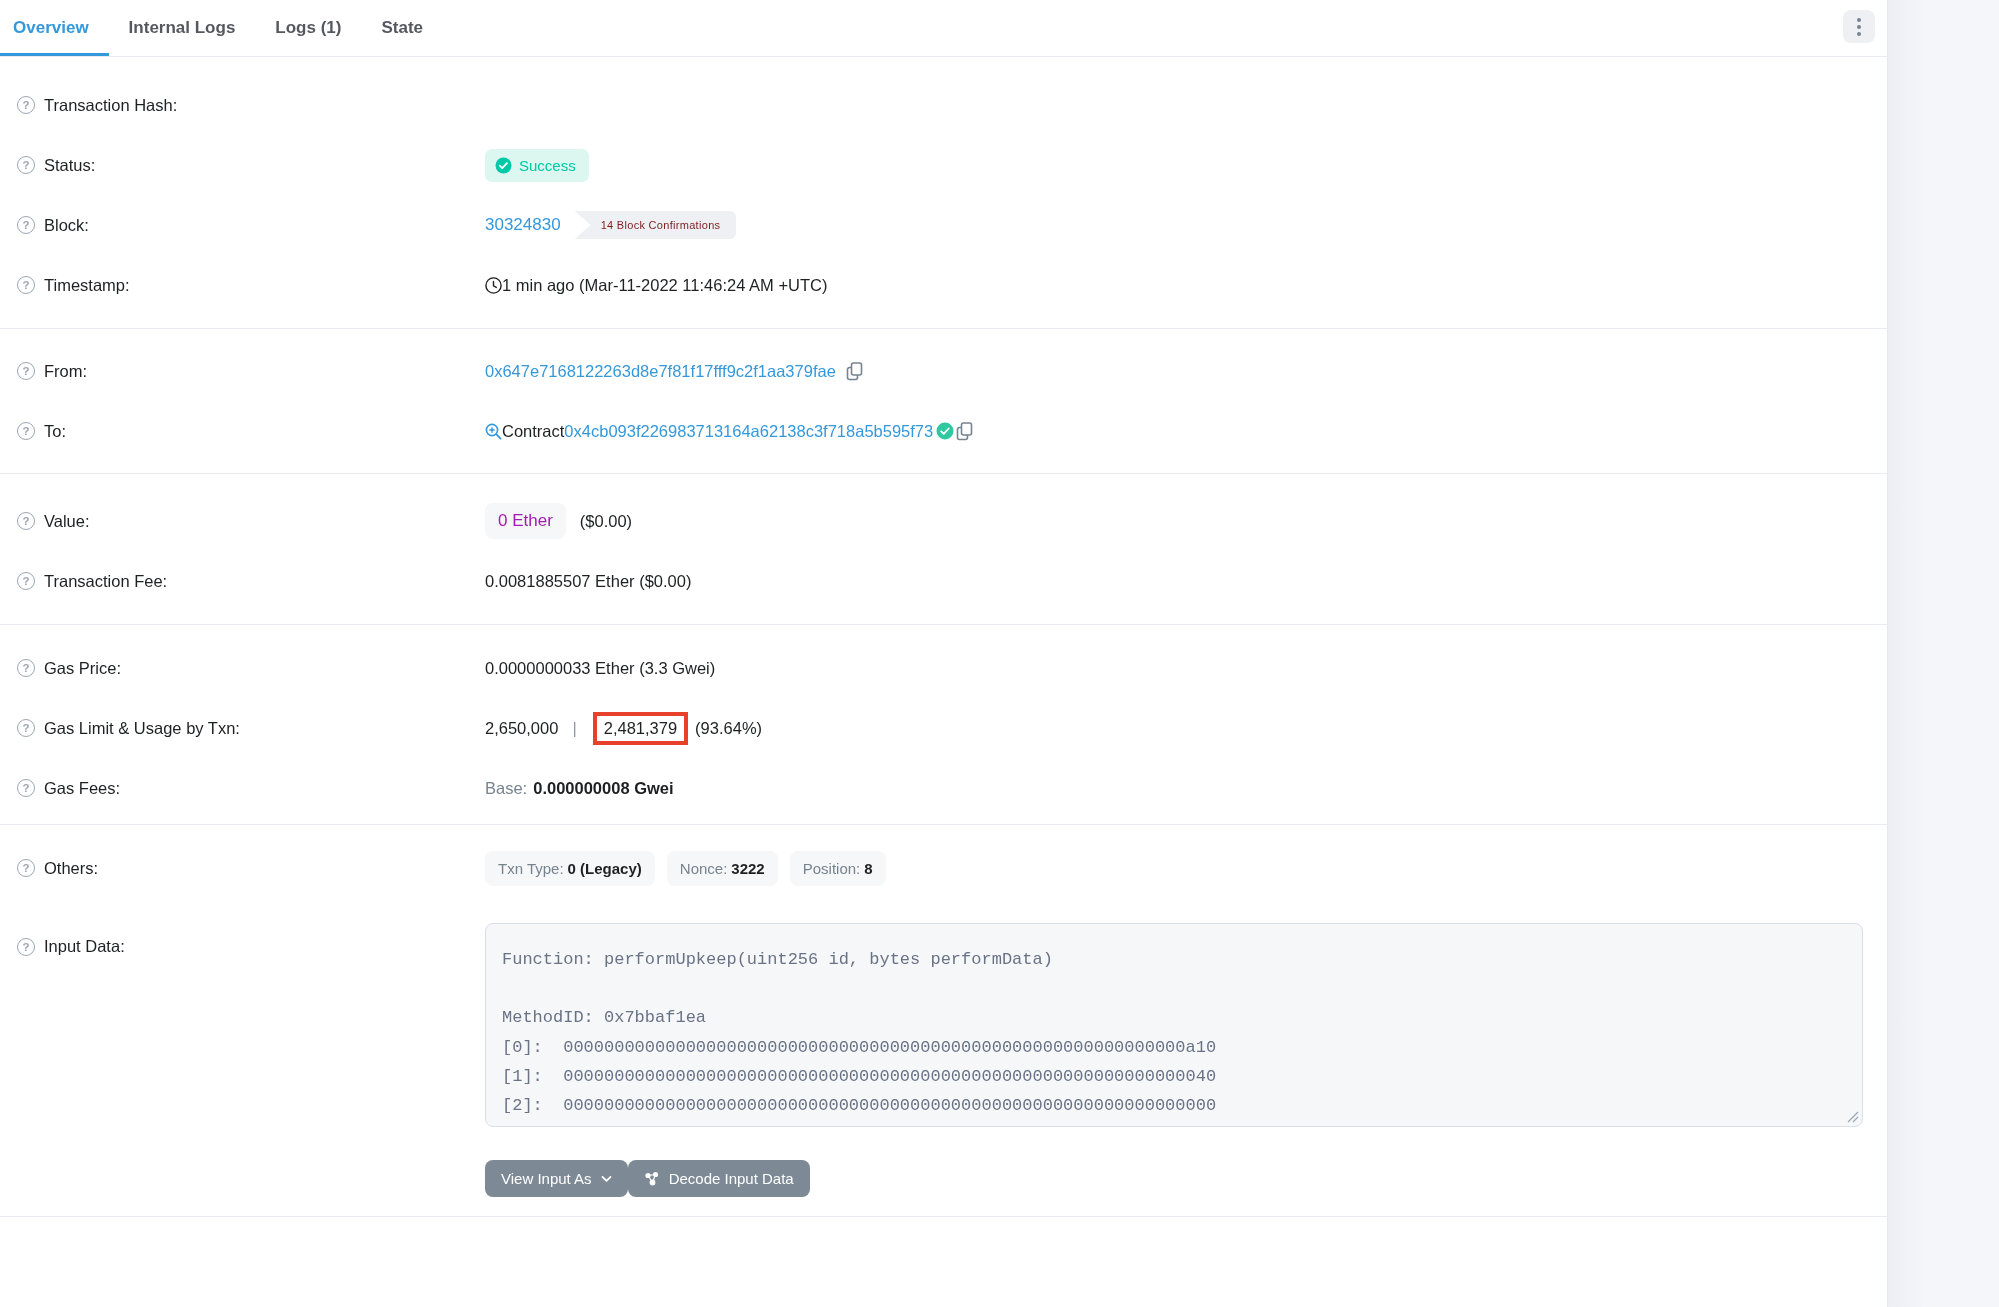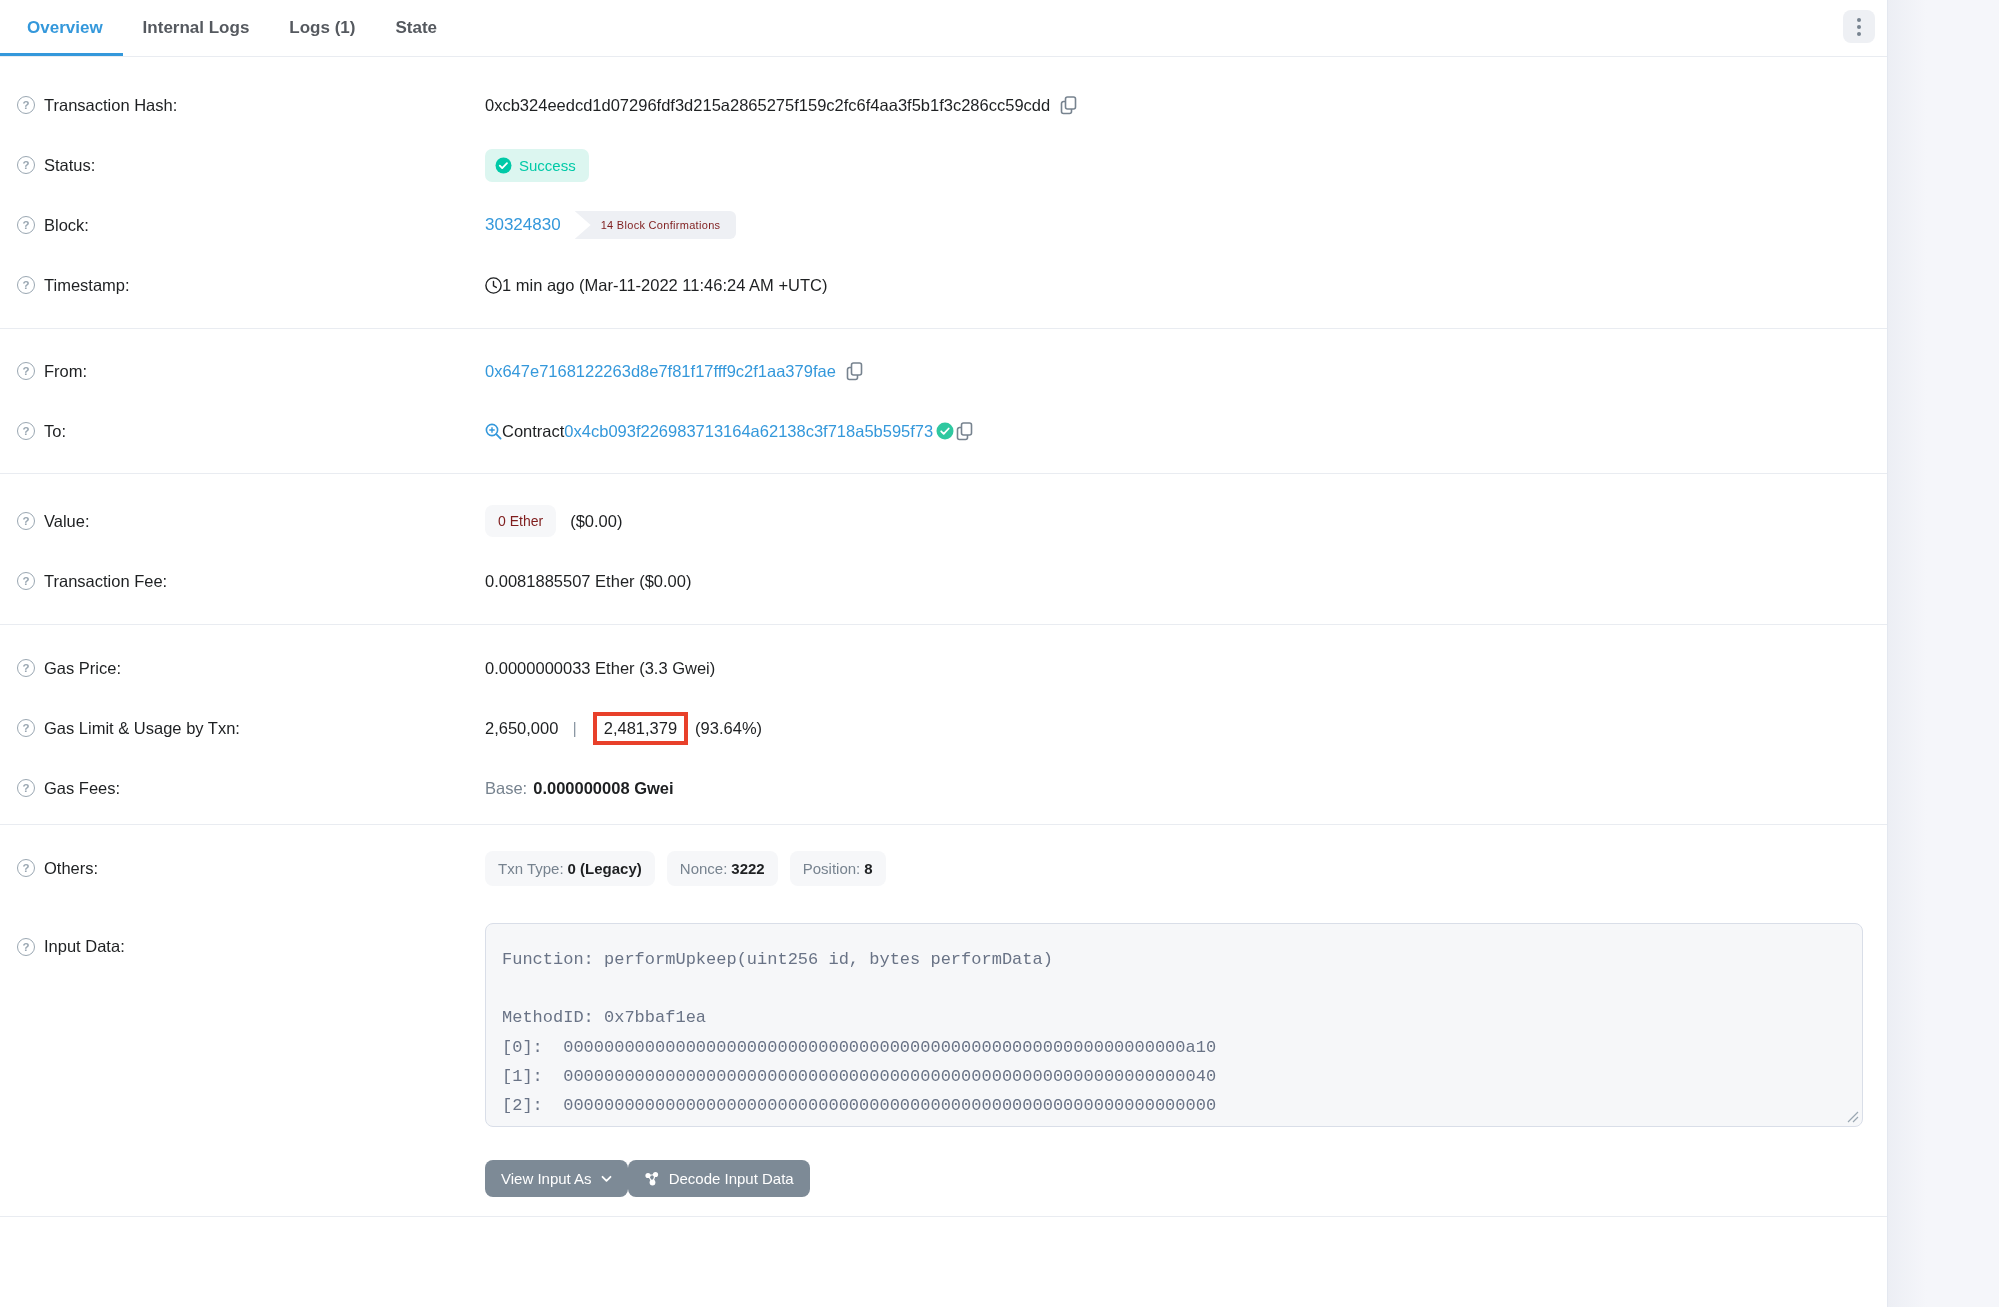--- a/index.html
+++ b/index.html
@@ -6,21 +6,21 @@
   html,body { width:1999px; height:1307px; background:#fff; font-family:"Liberation Sans",sans-serif; color:#1e2022; }
   .page { position:relative; width:1999px; height:1307px; overflow:hidden; background:#fff; }
   .side-strip { position:absolute; top:0; left:1887px; width:112px; height:1307px;
     background:linear-gradient(to right,#eceef4,#f5f6fa 35%); border-left:1px solid #e4e8f0; }
   .card { position:relative; width:1887px; }
 
   
   .tabbar { position:relative; display:flex; align-items:stretch; height:57px; border-bottom:1px solid #e9ecf1; }
   .tab { display:flex; align-items:center; padding:3px 20px 0 20px; font-size:17px; font-weight:700;
          color:#55595f; border-bottom:3px solid transparent; cursor:pointer; }
-  .tab.first { padding-left:27px; }
+  .tab.first { padding-left:13px; }
   .tab.active { color:#3498db; border-bottom-color:#3498db; }
   .kebab { position:absolute; right:12px; top:10px; width:32px; height:33px; background:#eef0f4;
            border-radius:8px; display:flex; flex-direction:column; align-items:center; justify-content:center; gap:3px; cursor:pointer; }
   .kebab i { width:4px; height:4px; border-radius:50%; background:#77838f; }
 
   
   .notice { padding:26px 17px 30px 17px; border-bottom:1px solid #e9ecf1; font-size:16.5px; color:#dc3545; }
   .notice b { font-weight:700; }
 
   
@@ -39,21 +39,21 @@
   .val { display:flex; align-items:center; flex-wrap:wrap; gap:0; color:#1e2022; }
 
   .link { color:#3498db; text-decoration:none; cursor:pointer; }
   .copy-btn { margin-left:10px; display:inline-flex; cursor:pointer; }
 
   .badge-success { display:inline-flex; align-items:center; gap:7px; background:#dcf6f0; color:#00c9a7;
                    border-radius:7px; padding:8px 13px 8px 10px; font-size:15px; font-weight:400; }
   .conf-badge { margin-left:14px; background:#eef0f4; color:#7f1d1d; font-size:11px; letter-spacing:.3px;
                 padding:8px 16px 8px 26px; clip-path:polygon(0 0,100% 0,100% 100%,0 100%,16px 50%);
                 border-radius:0 6px 6px 0;text-align:right; }
-  .gray-badge { background:#f6f7f9; border-radius:8px; padding:8px 13px; font-size:14px; color:#7f1d1d; }
+  .gray-badge { background:#f6f7f9; border-radius:8px; padding:8px 13px; font-size:17px; color:#a21caf; }
   .others-badge { background:#f6f7f9; border-radius:8px; padding:9px 13px; font-size:15px; color:#77838f; margin-right:12px; }
   .others-badge b { color:#1e2022; font-weight:700; margin-left:4px; }
 
   .sep { color:#8c98a4; margin:0 14px; }
   .hl-box { border:4px solid #e8402a; padding:3px 7px; margin:0 7px 0 2px; }
 
   .base-lbl { color:#77838f; margin-right:6px; }
   .base-val { font-weight:700; }
 
   .scrollbox { position:relative; width:1386px; height:204px; background:#f6f7f9; border:1px solid #d9dee8;
@@ -86,29 +86,20 @@
       </div>
     </div>
 
 
     <div class="section sec-a">
       <div class="row">
         <div class="lbl">
           <span class="qicon">?</span>
           <span>Transaction Hash:</span>
         </div>
-        <div class="val">
-          <span>0xcb324eedcd1d07296fdf3d215a2865275f159c2fc6f4aa3f5b1f3c286cc59cdd</span>
-          <span class="copy-btn">
-            <svg width="17" height="19" viewBox="0 0 17 19">
-                <rect x="5.5" y="1" width="10" height="12" rx="2" fill="none" stroke="#77838f" stroke-width="1.6"></rect>
-                <path d="M11.5 13v2.5a2 2 0 0 1-2 2h-6a2 2 0 0 1-2-2v-8a2 2 0 0 1 2-2H6" fill="none" stroke="#77838f" stroke-width="1.6"></path>
-              </svg>
-          </span>
-        </div>
       </div>
       <div class="row">
         <div class="lbl">
           <span class="qicon">?</span>
           <span>Status:</span>
         </div>
         <div class="val">
           <span class="badge-success">
             <svg width="17" height="17" viewBox="0 0 17 17">
                 <circle cx="8.5" cy="8.5" r="8" fill="#00c9a7"></circle>

